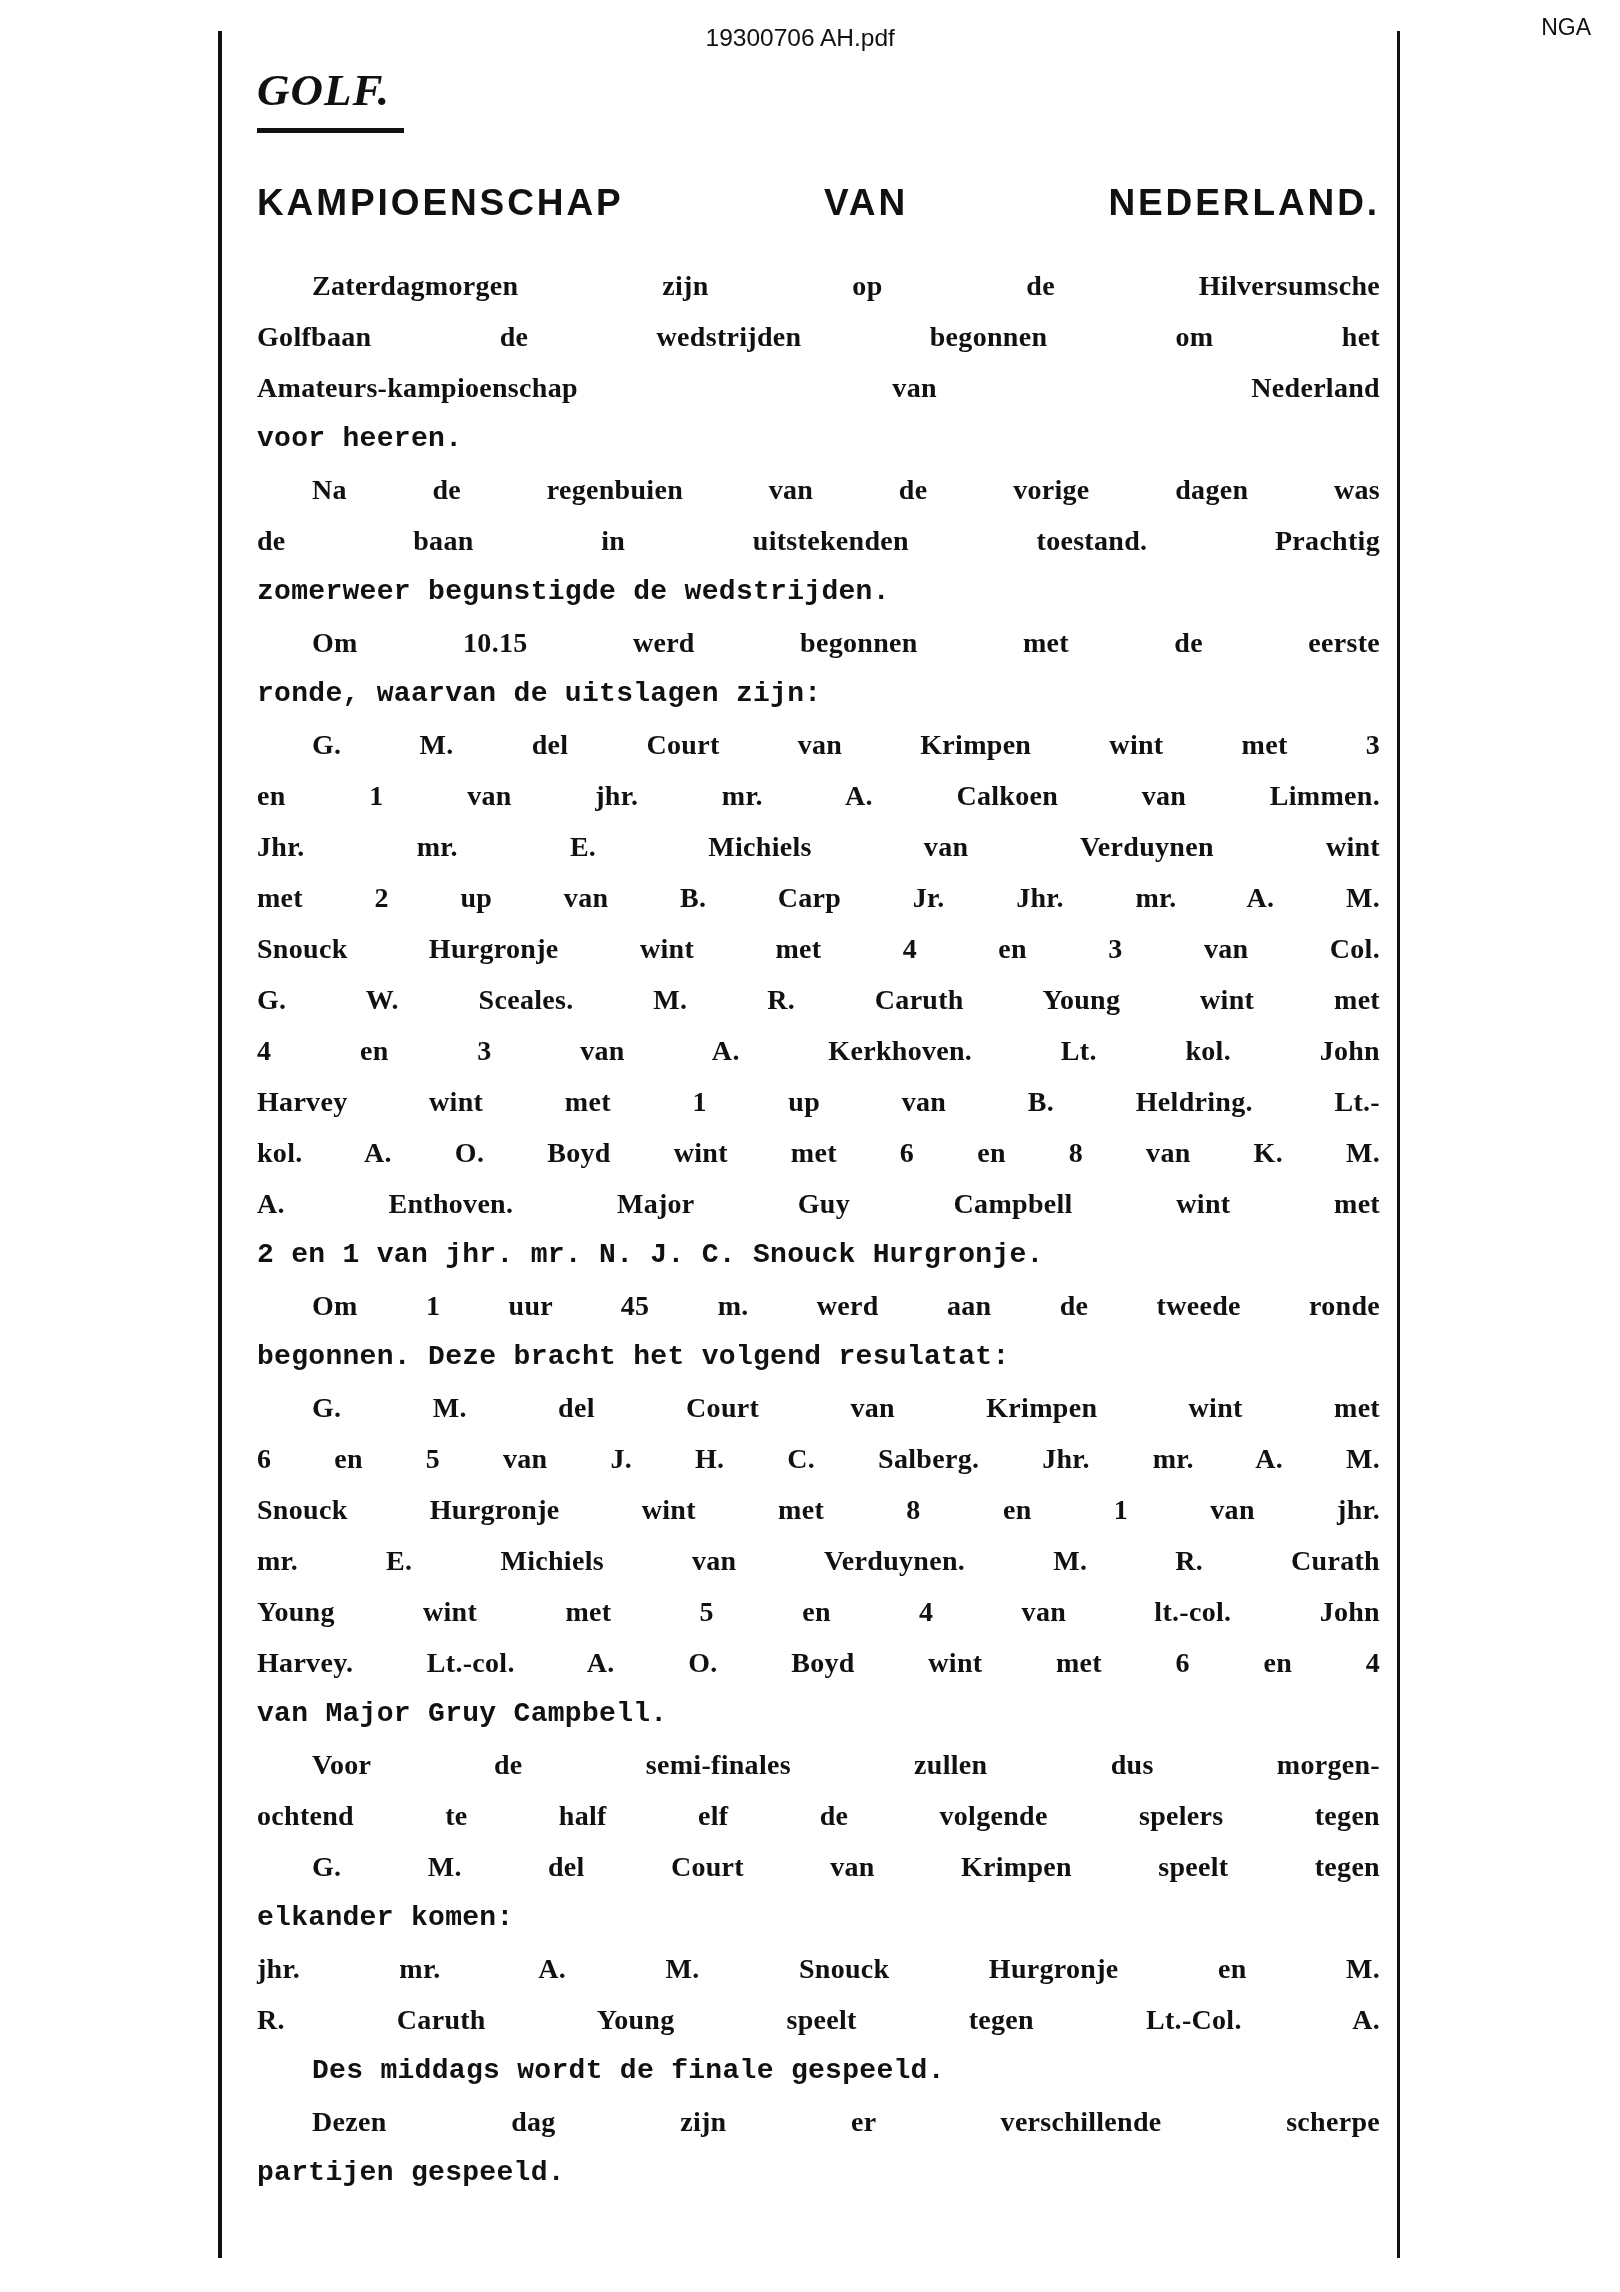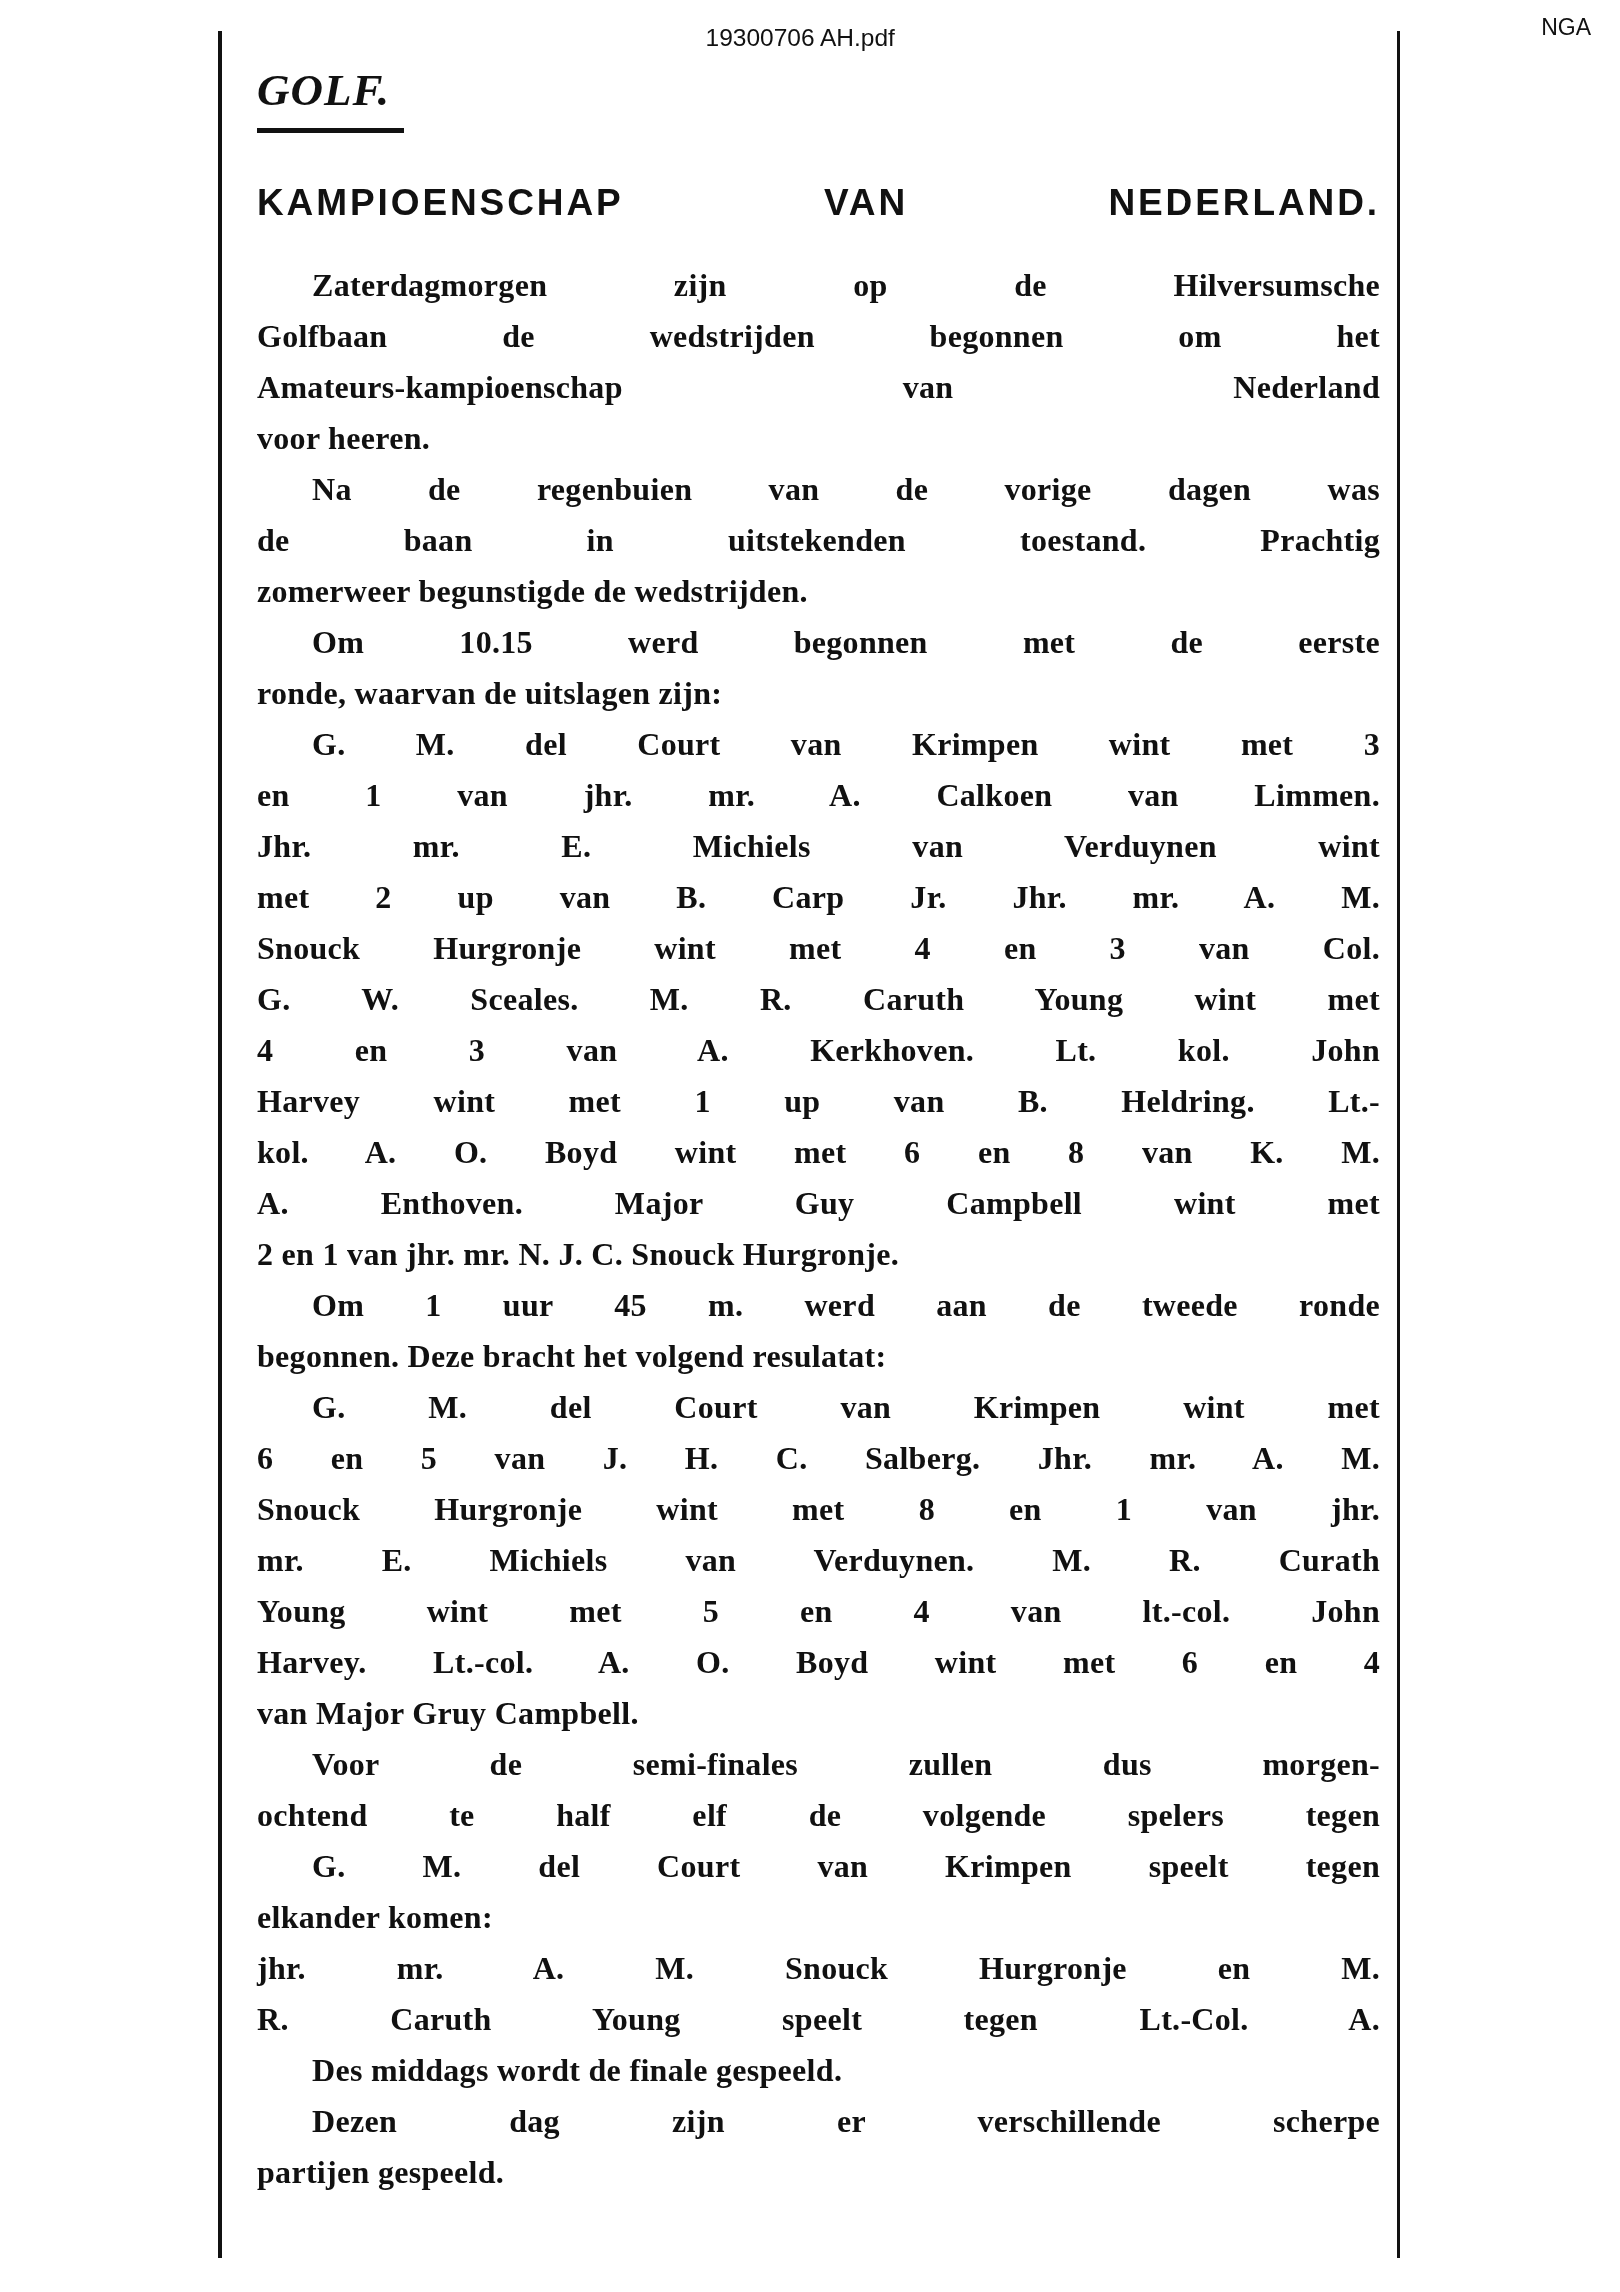--- a/index.html
+++ b/index.html
@@ -6,22 +6,22 @@
   body { width:1620px; height:2293px; position:relative; overflow:hidden; font-family:"Liberation Serif", serif; color:#111; }
   .pdf-title { position:absolute; left:0; width:1620px; top:23.5px; text-align:center; font-family:"Liberation Sans", sans-serif; font-size:24.5px; color:#111; transform:translateX(-9.8px); }
   .nga { position:absolute; right:29px; top:13.7px; font-family:"Liberation Sans", sans-serif; font-size:23px; color:#111; }
   .border-left { position:absolute; left:218px; top:31px; width:3.9px; height:2227px; background:#111; }
   .border-right { position:absolute; left:1397px; top:31px; width:2.9px; height:2227px; background:#111; }
   .column { position:absolute; left:257px; top:63px; width:1123px; }
   .section { font-family:"Liberation Serif", serif; font-style:italic; font-weight:bold; font-size:45px; letter-spacing:1px; margin:0; line-height:55px; }
   .section-rule { width:147px; height:4.9px; background:#111; margin-top:9.8px; }
   .headline { font-family:"Liberation Sans", sans-serif; font-weight:bold; font-size:37px; letter-spacing:2.9px; margin-top:47px; line-height:45px; display:flex; justify-content:space-between; }
   .body { margin-top:35px; }
-  .line { font-size:32px; line-height:51px; height:51px; white-space:nowrap; text-align:justify; text-align-last:justify; font-weight:bold; letter-spacing:0.3px; }
-  .line.last { text-align-last:left; }
+  .line { font-size:28px; line-height:51px; height:51px; white-space:nowrap; text-align:justify; text-align-last:justify; font-weight:bold; letter-spacing:0.3px; }
+  .line.last { text-align-last:left;font-family:Liberation Mono, monospace; }
   .line.indent { padding-left:55px; }
 </style>
 </head>
 <body>
 
 <div class="pdf-title">19300706 AH.pdf</div>
 <div class="nga">NGA</div>
 
 <div class="border-left"></div>
 <div class="border-right"></div>

